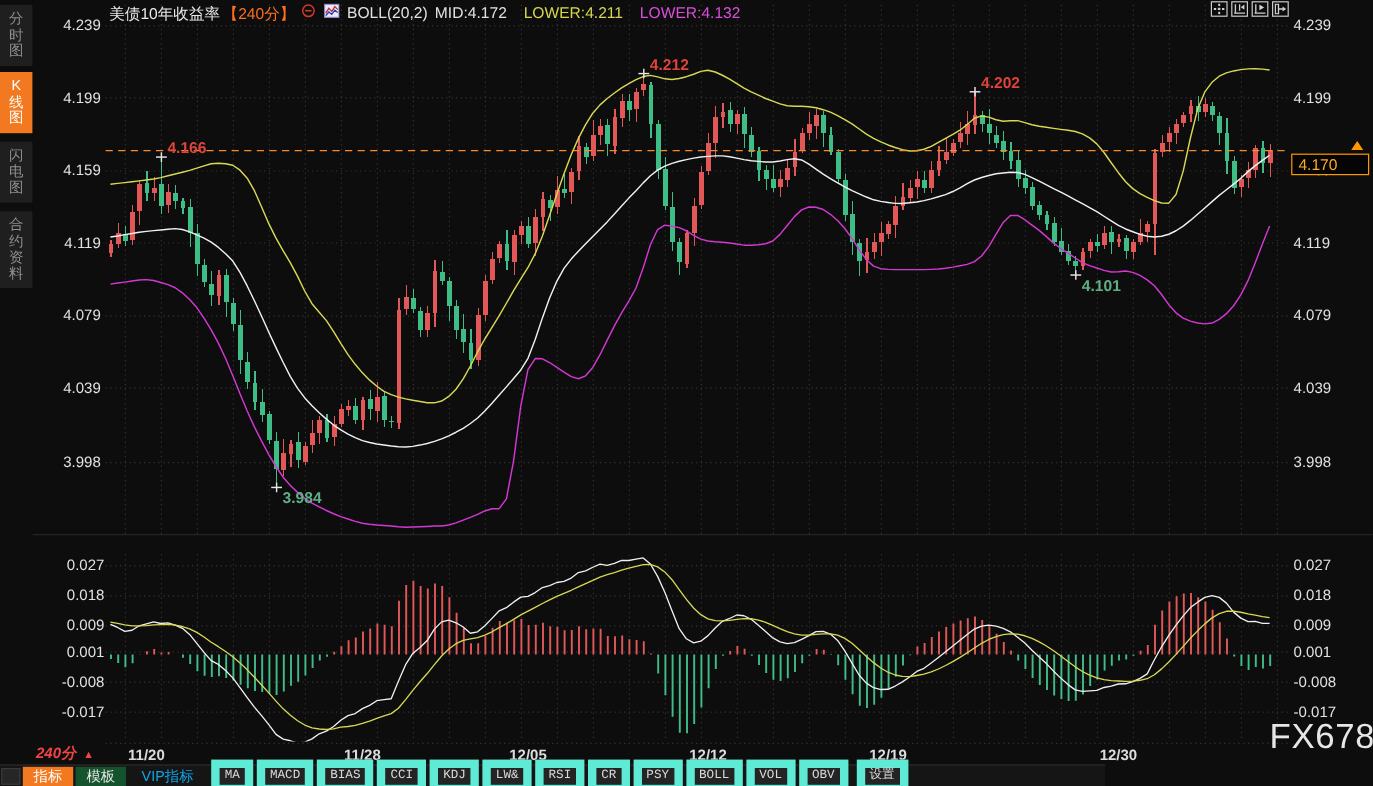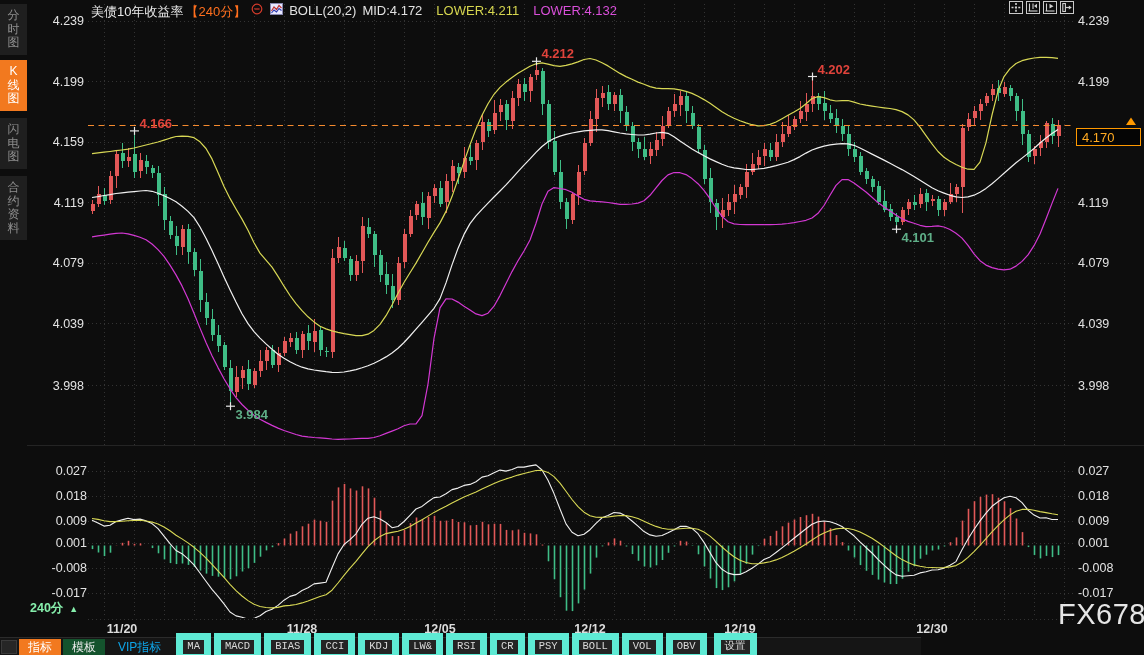--- a/index.html
+++ b/index.html
@@ -27,22 +27,22 @@
            font-size:12px;text-align:center;line-height:13.5px;padding-top:5px;box-sizing:border-box;
            letter-spacing:0;cursor:pointer;}
   .sidetab.active{background:#f2791f;color:#ffffff;}
   
   #macdhdr{position:absolute;left:93px;top:446px;font-size:12.5px;white-space:nowrap;z-index:5;}
   #macdhdr .t{color:#e6e6e6;}
   #macdhdr .dea{color:#d6d64f;margin-left:10px;}
   #macdhdr .m{color:#d94fd9;margin-left:10px;}
   #macd-collapse{position:absolute;left:15px;top:448px;z-index:5;}
   
-  #period-sel{position:absolute;left:30px;top:600px;font-size:12.5px;font-weight:bold;
-              color:#86efac;z-index:5;cursor:pointer;}
+  #period-sel{position:absolute;left:30px;top:620px;font-size:12.5px;font-weight:bold;
+              color:#ef4444;z-index:5;cursor:pointer;font-style:italic;}
   #period-sel .arr{font-size:9px;margin-left:6px;}
   #footer{position:absolute;left:0;top:637px;width:921px;height:18px;background:#151515;
           border-top:1px solid #2b2b2b;display:flex;align-items:center;z-index:6;box-sizing:border-box;}
   #footer .stub{width:16px;height:14px;background:#262626;border:1px solid #3a3a3a;margin:0 2px 0 1px;box-sizing:border-box;}
   .ftab{font-size:12px;height:16px;line-height:16px;padding:0 9px;color:#e8e8e8;cursor:pointer;}
   .ftab.active{background:#f2791f;color:#fff;}
   .ftab.solid{background:#14532d;margin-left:2px;}
   .ftab.vip{color:#0ea5e9;margin-left:4px;}
   .ind{font-family:"Liberation Mono",monospace;font-size:10.5px;color:#dadada;background:#242424;
        border:7px solid #5eead4;height:14px;line-height:13px;padding:0 4px;margin-left:3px;cursor:pointer;}

